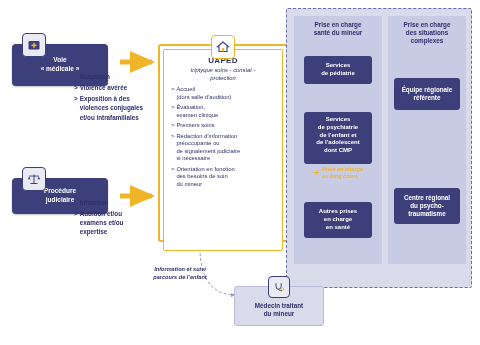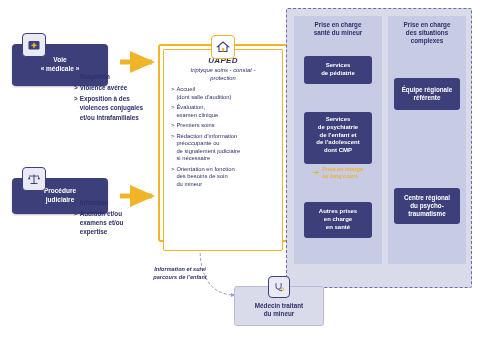--- a/index.html
+++ b/index.html
@@ -54,21 +54,21 @@
     background:#ffffff;
   }
   .uaped-inner{
     border:1px solid #f0b429;
     border-radius:2px;
     background:#ffffff;
     padding:6px 7px;
   }
   .uaped-title{
     text-align:center;font-weight:bold;font-size:8px;letter-spacing:.3px;
-    color:#2d2f6b;margin-bottom:2px;font-style:italic;
+    color:#2d2f6b;margin-bottom:2px;
   }
   .uaped-sub{
     text-align:center;font-style:italic;font-size:5.8px;line-height:1.3;
     color:#2d2f6b;margin-bottom:4px;
   }
   .uaped-li{
     font-size:5.8px;line-height:1.3;color:#2d2f6b;margin-bottom:3px;
     display:flex;gap:2px;
   }
   .uaped-li .chev{flex:0 0 auto;}

